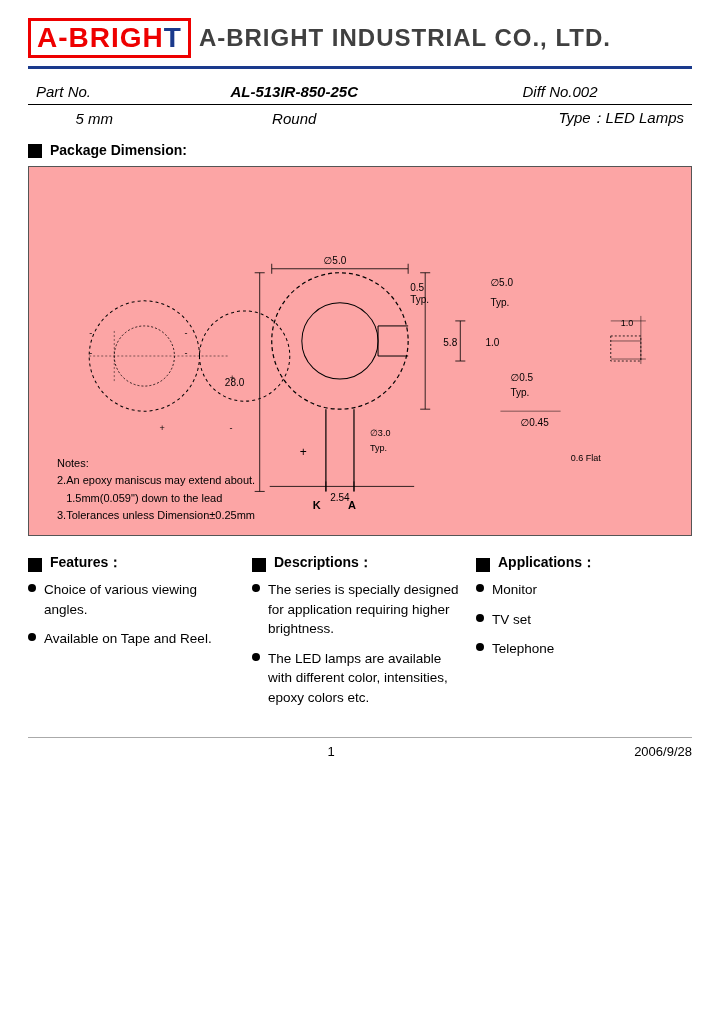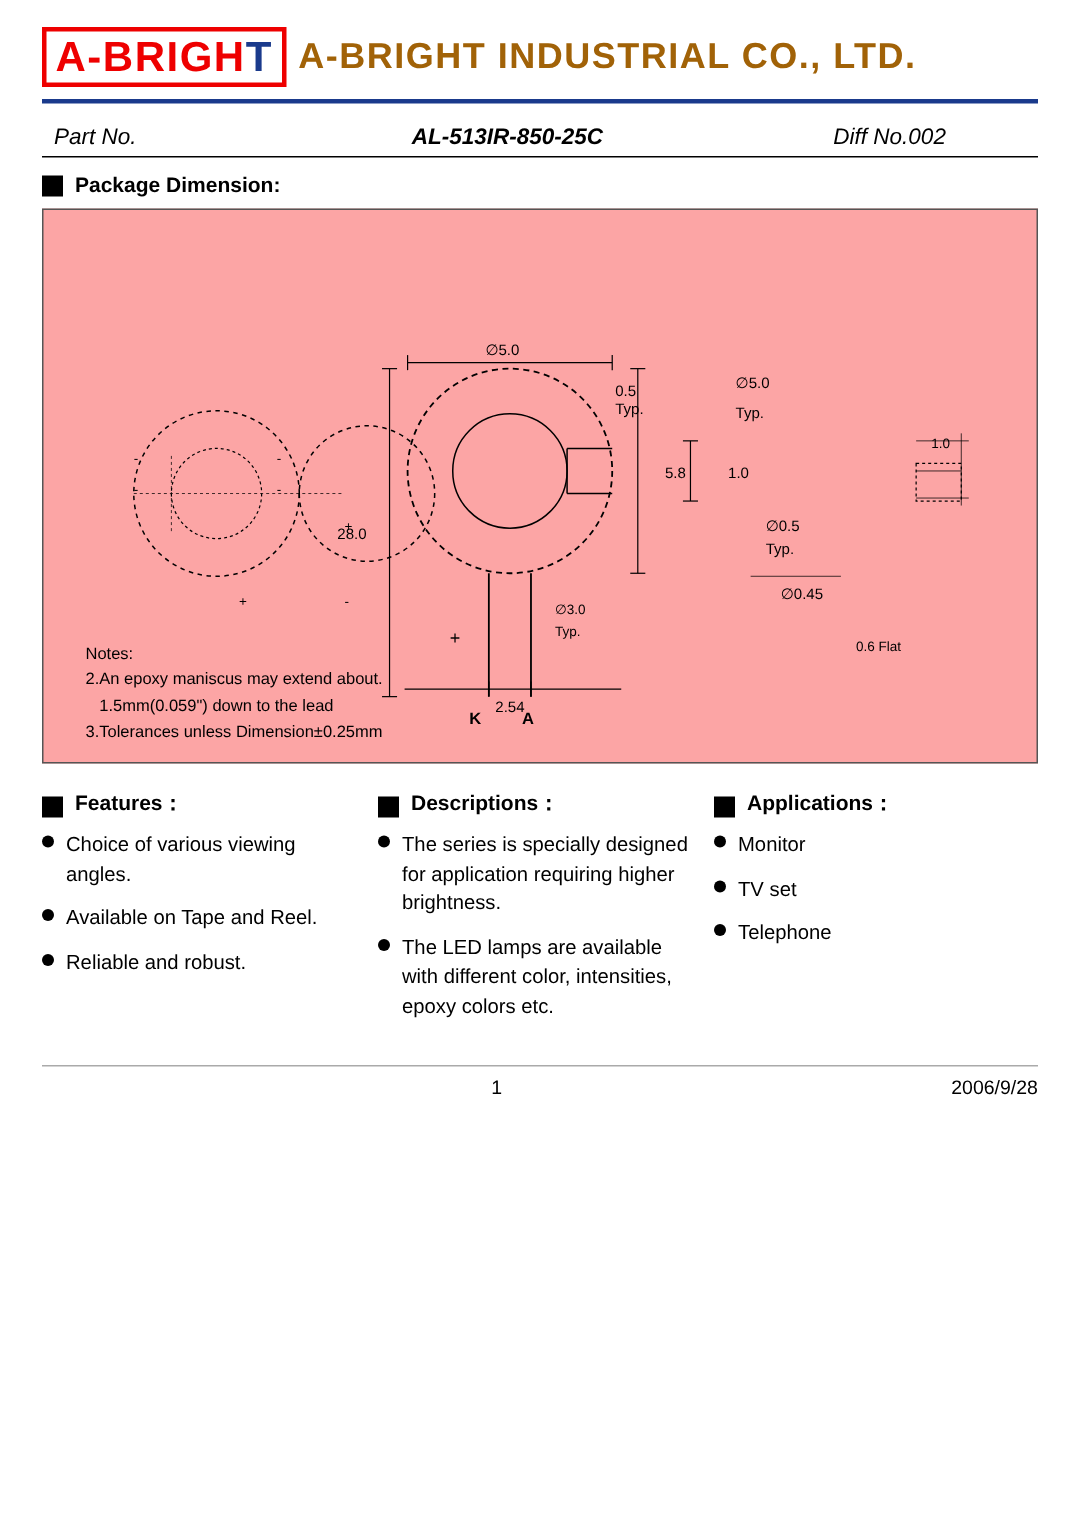--- a/index.html
+++ b/index.html
@@ -28,21 +28,21 @@
       border: 3px solid #e00;
       padding: 1px 6px;
       margin-right: 8px;
       letter-spacing: 1px;
       font-family: Arial Black, Arial, sans-serif;
     }
     .logo-abright span { color: #1a3a8c; }
     .company-name {
       font-size: 24px;
       font-weight: 700;
-      color: #a16207;
+      color: #404040;
       letter-spacing: 1px;
     }
 
     
     .part-info-table {
       width: 100%;
       border-collapse: collapse;
       margin-bottom: 10px;
     }
     .part-info-table td {
@@ -161,20 +161,25 @@
   <span class="company-name">A-BRIGHT INDUSTRIAL CO., LTD.</span>
 </div>
 
 <table class="part-info-table">
   <tbody>
       <tr>
     <td class="part-no-label">Part No.</td>
     <td class="part-no-value">AL-513IR-850-25C</td>
     <td class="diff-no">Diff No.002</td>
   </tr>
+  <tr>
+    <td class="size-mm">5 mm</td>
+    <td class="shape">Round</td>
+    <td class="type-led">Type：LED Lamps</td>
+  </tr>
 </tbody>
   </table>
 
 <div class="section-header">
   <span class="black-square"></span>
   <span>Package Dimension:</span>
 </div>
 
 <div class="package-box">
   
@@ -280,24 +285,20 @@
     </div>
     <ul class="bullet-list">
       <li>
         <span class="bullet-circle"></span>
         <span>Choice of various viewing angles.</span>
       </li>
       <li>
         <span class="bullet-circle"></span>
         <span>Available on Tape and Reel.</span>
       </li>
-      <li>
-        <span class="bullet-circle"></span>
-        <span>Reliable and robust.</span>
-      </li>
     </ul>
   </div>
 
   <div class="col">
     <div class="section-header">
       <span class="black-square"></span>
       <span>Descriptions：</span>
     </div>
     <ul class="bullet-list">
       <li>

